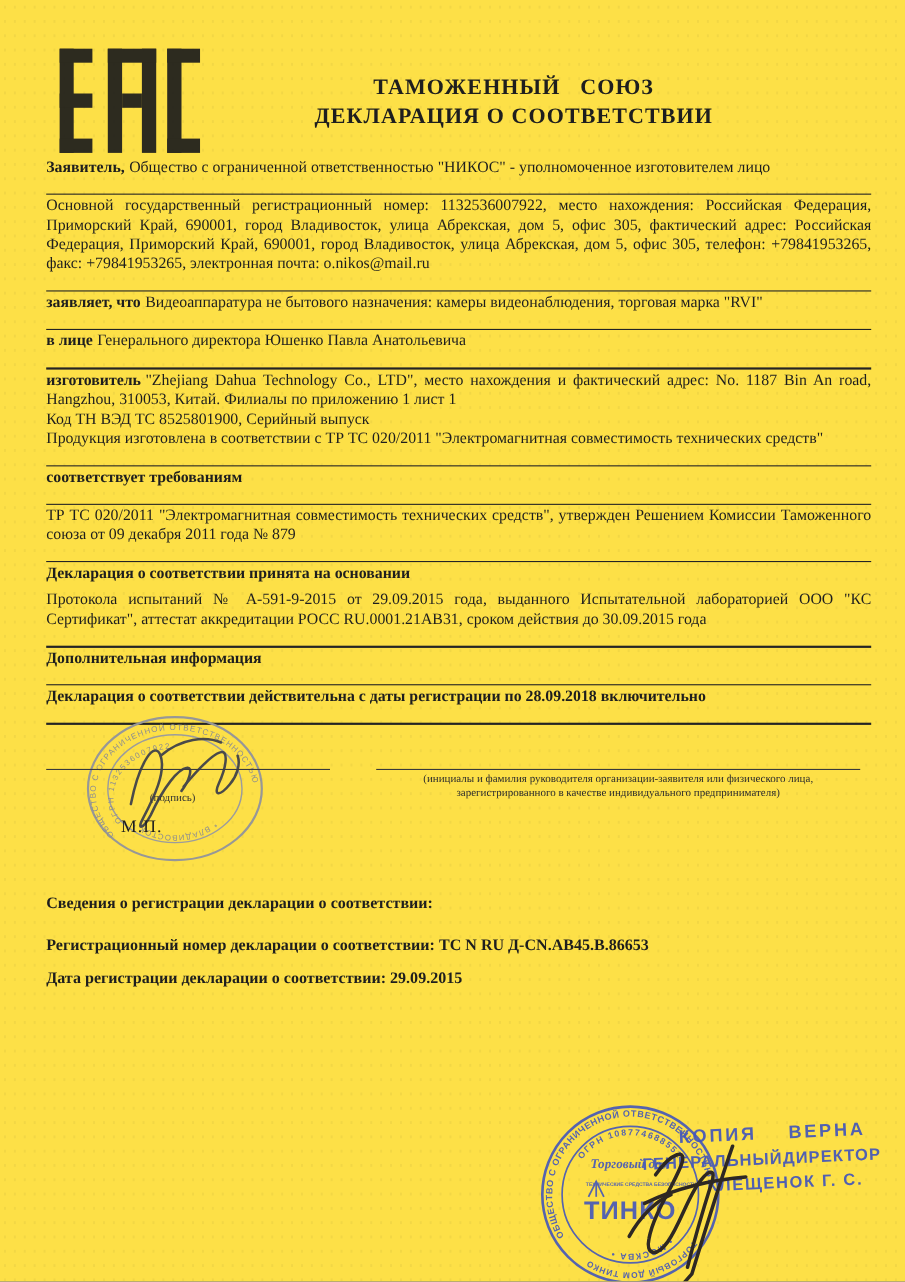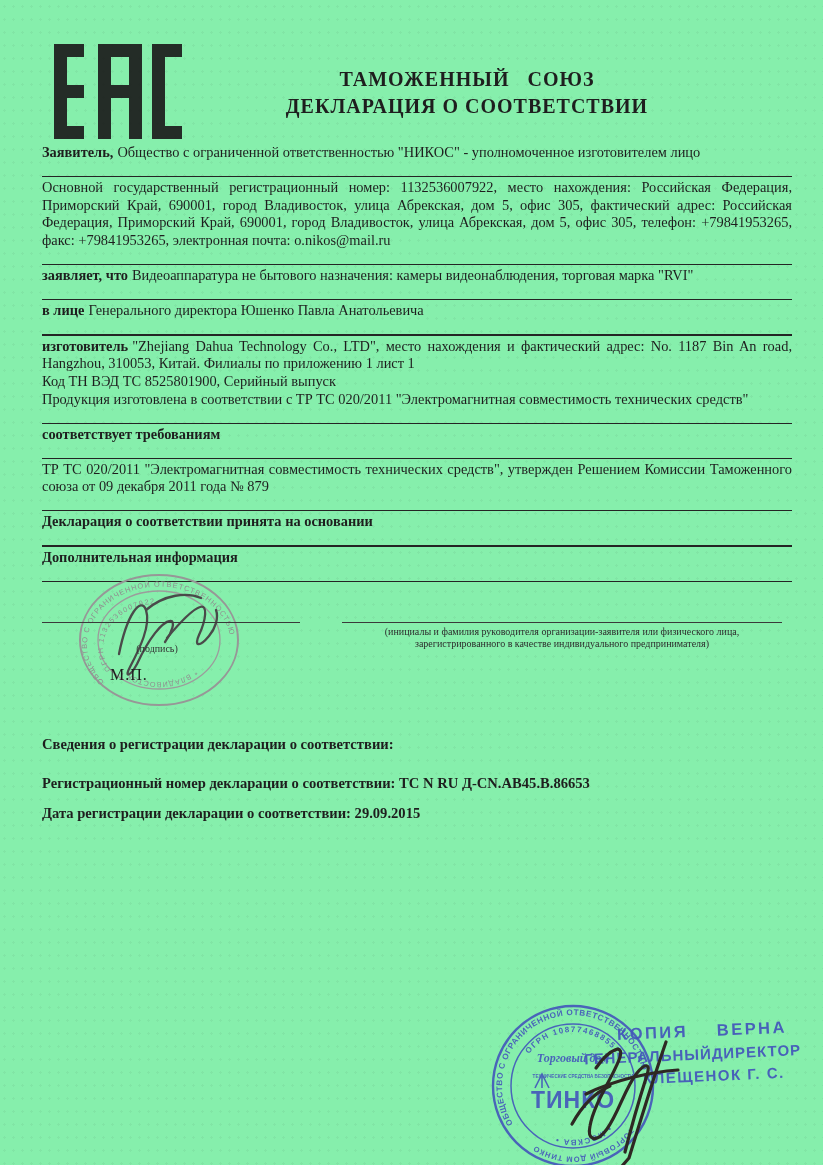--- a/index.html
+++ b/index.html
@@ -6,21 +6,21 @@
     --stamp-blue:#4356bb;
     --ink-dark:#2e2823;
     --text:#1e1e1e;
   }
   *{margin:0;padding:0;box-sizing:border-box;}
   html,body{background:#888;}
   .page{
     position:relative;
     width:823px;height:1165px;
     margin:0 auto;
-    background:#86efac;
+    background:#fde047;
     font-family:"Liberation Serif", serif;
     color:var(--text);
     overflow:hidden;
   }
   .page::before{ 
     content:"";position:absolute;inset:0;pointer-events:none;
     background-image:radial-gradient(rgba(40,40,40,0.05) 1px, transparent 1.2px);
     background-size:9px 13px;
   }
   .content{position:absolute;left:42px;right:31px;top:0;}
@@ -121,27 +121,31 @@
     <div class="row">
       <div class="hdrline">соответствует требованиям</div>
     </div>
 
     <div class="row">
       <span>ТР ТС 020/2011 "Электромагнитная совместимость технических средств", утвержден Решением Комиссии Таможенного союза от 09 декабря 2011 года № 879</span>
     </div>
 
     <div class="row thick">
       <div class="hdrline">Декларация о соответствии принята на основании</div>
+      <p class="gap">Протокола испытаний № А-591-9-2015 от 29.09.2015 года, выданного Испытательной лабораторией ООО "КС Сертификат", аттестат аккредитации РОСС RU.0001.21АВ31, сроком действия до 30.09.2015 года</p>
     </div>
 
     <div class="row">
       <div class="hdrline">Дополнительная информация</div>
     </div>
 
 
+    <div class="row bold thick">
+      <span>Декларация о соответствии  действительна с даты регистрации по 28.09.2018 включительно</span>
+    </div>
 
     <div class="sig">
       <svg class="stamp-gray" viewBox="-89 -74 178 148">
         <defs>
           <path id="gOuter" d="M -55 42 A 72 58 0 1 1 55 42"></path>
           <path id="gOgrn" d="M -48 30 A 56 44 0 1 1 48 30"></path>
           <path id="gCity" d="M 36 30 A 50 40 0 0 1 -36 30"></path>
         </defs>
         <ellipse cx="0" cy="0" rx="79" ry="65" fill="none" stroke="#979797" stroke-width="2"></ellipse>
         <ellipse cx="0" cy="0" rx="61" ry="49" fill="none" stroke="#9c9c9c" stroke-width="1.3"></ellipse>

